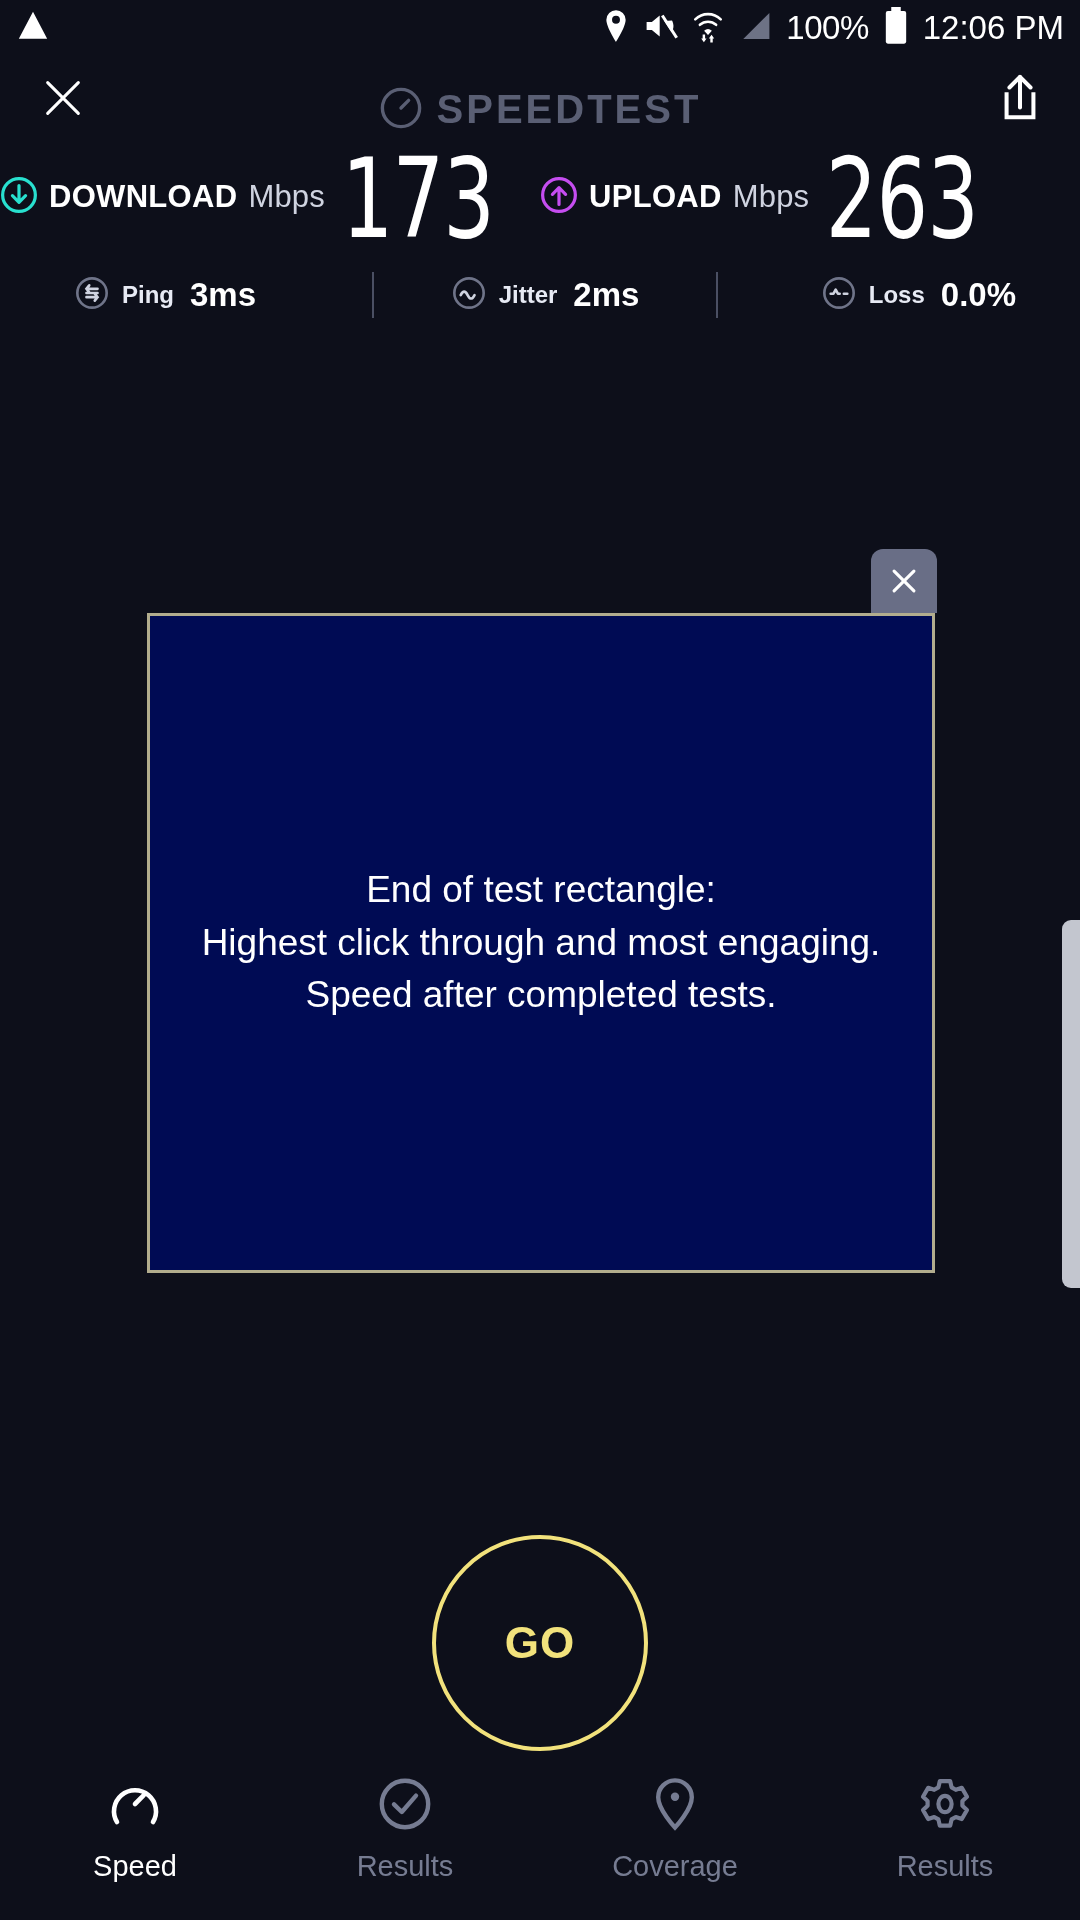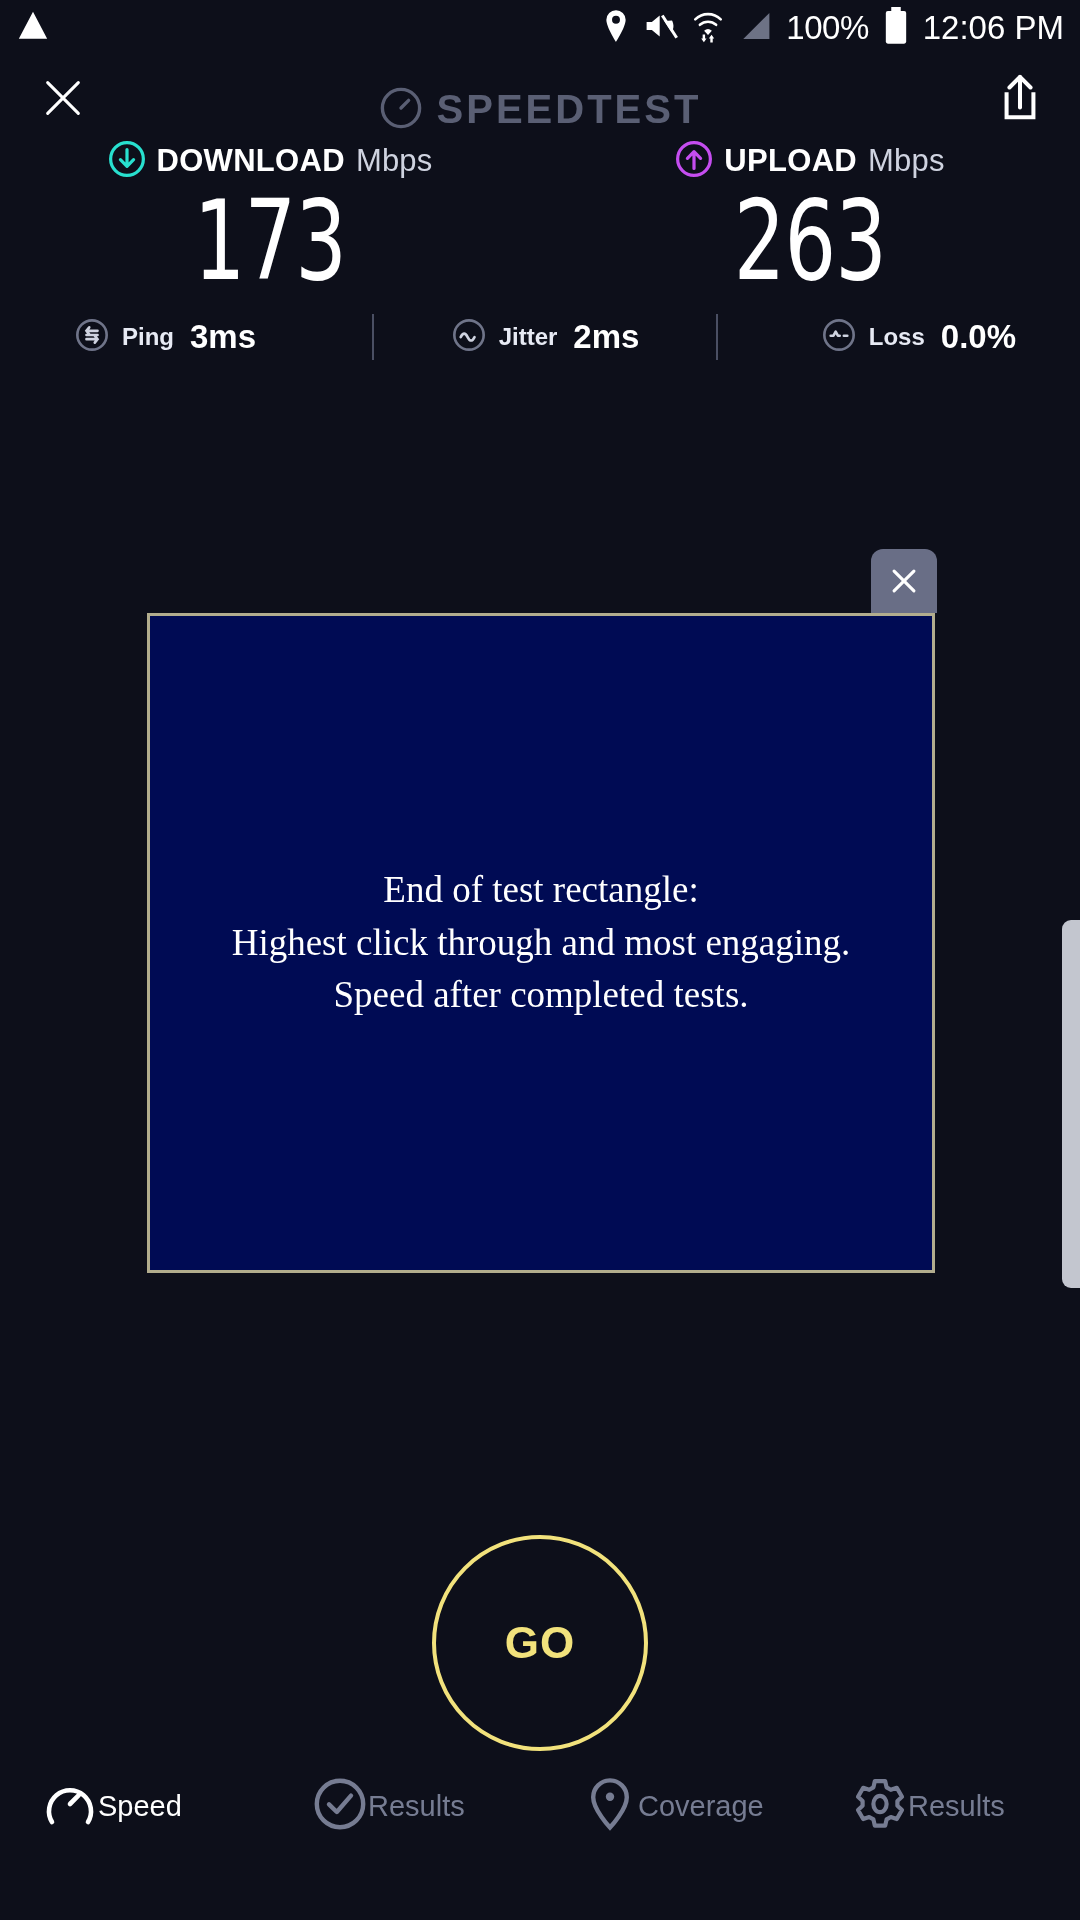--- a/index.html
+++ b/index.html
@@ -36,21 +36,21 @@
     width:56px; height:56px; display:flex; align-items:center; justify-content:center;
   }
   .brand { display:flex; align-items:center; gap:14px;margin-top:24px; }
   .brand-text {
     color:#5a5f74; font-size:40px; font-weight:700; letter-spacing:3px;
   }
 
   
   .results { position:absolute; top:140px; left:0; width:1080px; }
   .dl-ul-row { display:flex; }
-  .metric-col { width:50%; display:flex; flex-direction:column; align-items:center; }
+  .metric-col { width:50%; display:flex; flex-direction:row; align-items:center; }
   .metric-label-row { display:flex; align-items:center; gap:11px; }
   .metric-name {
     color:#ffffff; font-size:31px; font-weight:700; letter-spacing:0.3px;
   }
   .metric-unit {
     color:#cfd3e0; font-size:31px; font-weight:400; letter-spacing:0.2px;
   }
   .metric-value {
     color:#ffffff; font-size:110px; font-weight:300; line-height:1.0;
     margin-top:4px; letter-spacing:-1px;
@@ -71,21 +71,21 @@
   .pjl-slot.sep { width:44px; }
   .pjl-slot.s2 { width:330px; justify-content:center; }
   .pjl-slot.s3 { width:320px; justify-content:flex-end; padding-right:18px; }
 
   
   .ad-wrap { position:absolute; left:147px; top:613px; width:788px; height:660px; }
   .ad-rect {
     width:100%; height:100%;
     background:#000b54;
     border:3px solid #b2ad8e;
-    display:flex; align-items:center; justify-content:center;font-family:Liberation Serif, serif;
+    display:flex; align-items:center; justify-content:center;
   }
   .ad-text {
     color:#ffffff; font-size:37px; line-height:1.42; text-align:center;
     font-weight:400; padding:0 12px;
   }
   .ad-close {
     position:absolute; right:-2px; top:-64px;
     width:66px; height:64px;
     background:#696e86;
     border-radius:12px 12px 0 0;
@@ -108,22 +108,22 @@
   .go-text {
     color:#f2e27c; font-size:44px; font-weight:700; letter-spacing:1px;
   }
 
   
   .bottomnav {
     position:absolute; left:0; bottom:0; width:1080px; height:150px;
     display:flex; align-items:flex-start; padding-top:6px;
   }
   .nav-item {
-    width:25%; display:flex; flex-direction:row;
-    align-items:center; padding-left:42px;
+    width:25%; display:flex; flex-direction:column;
+    align-items:center; gap:14px;
   }
   .nav-label { font-size:29px; font-weight:400; }
   .nav-item.active .nav-label { color:#ffffff; }
   .nav-item .nav-label { color:#767c92; }
 </style>
 </head>
 <body>
 
 <div id="app">
 

